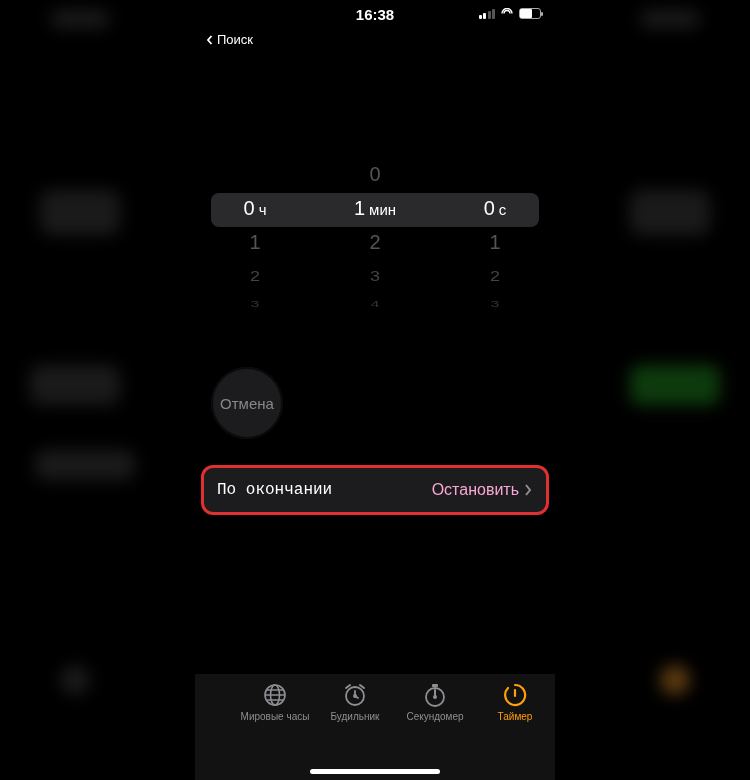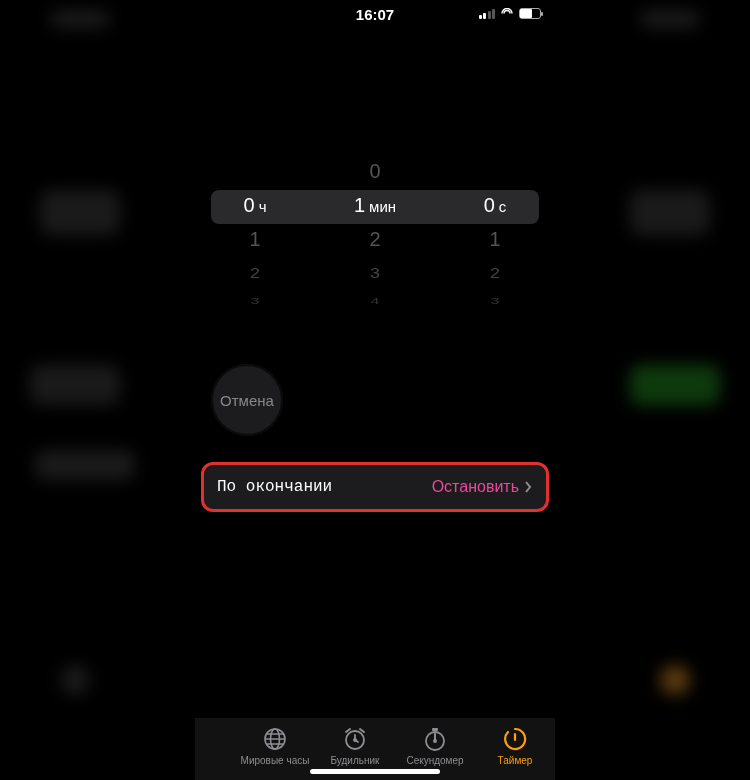--- a/index.html
+++ b/index.html
@@ -149,29 +149,29 @@
       background: #1c1c1e;
       border-radius: 10px;
       display: flex;
       align-items: center;
       justify-content: space-between;
       font-size: 16px;
       outline: 3px solid #e03030;
       outline-offset: -1px;
     }
     .end-row .label { color: #fff; font-family: Liberation Mono, monospace; }
-    .end-row .value { color: #ec4899; display: flex; align-items: center; gap: 4px; }
+    .end-row .value { color: #f9a8d4; display: flex; align-items: center; gap: 4px; }
     .end-row .value svg { width: 10px; height: 14px; }
 
     .tabbar {
       position: absolute;
       bottom: 0;
       left: 0;
       right: 0;
-      height: 62px;
+      height: 106px;
       background: rgba(20,20,20,0.9);
       display: flex;
       justify-content: space-around;
       padding-top: 8px;
       padding-left: 40px;
     }
     .tab {
       flex: 1;
       display: flex;
       flex-direction: column;
@@ -204,35 +204,41 @@
   <div class="blob b5"></div>
     <div class="blob b6"></div>
   <div class="blob b7"></div>
   <div class="blob b8"></div>
     <div class="blob b9"></div>
 </div>
 
 <div class="phone">
 
   <div class="status-bar">
-    <div class="status-time">16:07</div>
+    <div class="status-time">16:38</div>
     <div class="status-right">
       <div class="signal">
           <span></span>
           <span></span>
           <span></span>
           <span></span>
         </div>
       <svg width="14" height="11" viewBox="0 0 14 11" fill="none" stroke="#fff" stroke-width="1.4">
           <path d="M4 5.5a3 3 0 013-3h0a3 3 0 013 3M2 5.5a5 5 0 015-5h0a5 5 0 015 5"></path>
         </svg>
       <div class="battery">
           <i></i>
         </div>
     </div>
+  </div>
+  <div class="back-link">
+    <svg viewBox="0 0 10 10" fill="none" stroke="#fff" stroke-width="1.8">
+        <path d="M6.5 1L3 5l3.5 4"></path>
+      </svg>
+    <span>Поиск</span>
   </div>
 
   <div class="picker-area">
     <div class="picker-highlight"></div>
     <div class="picker-cols">
       <div class="picker-col">
         <div class="row">&nbsp;</div>
         <div class="row sel">
             <span>0</span>
             <span class="unit">ч</span>

